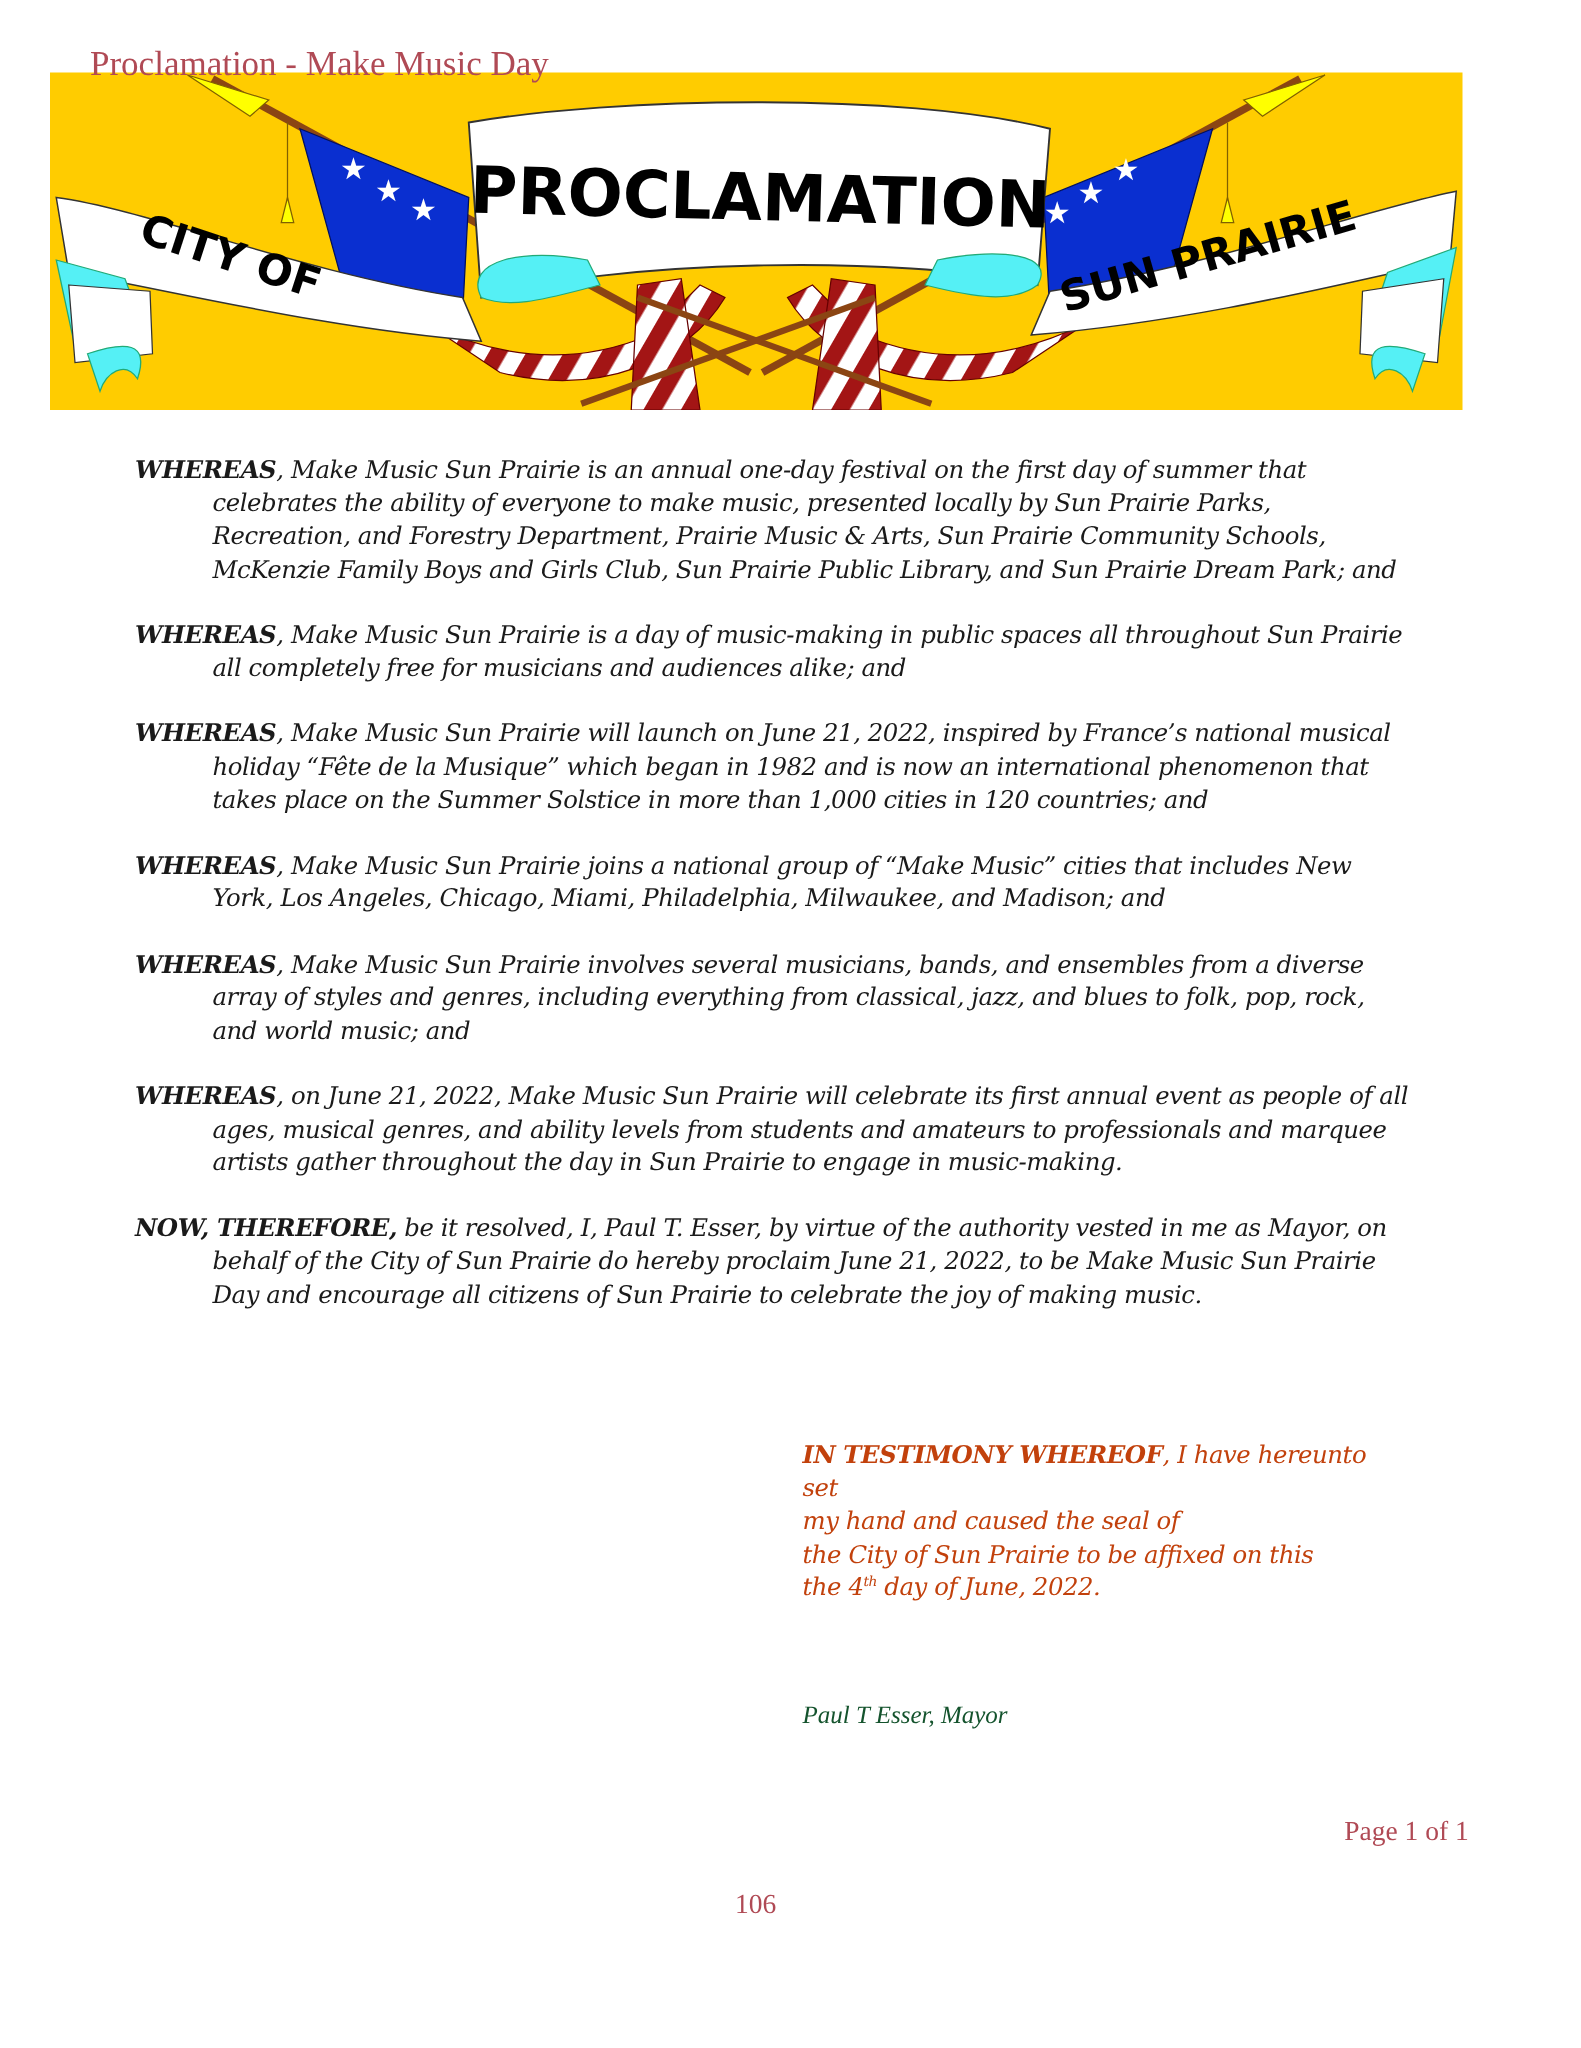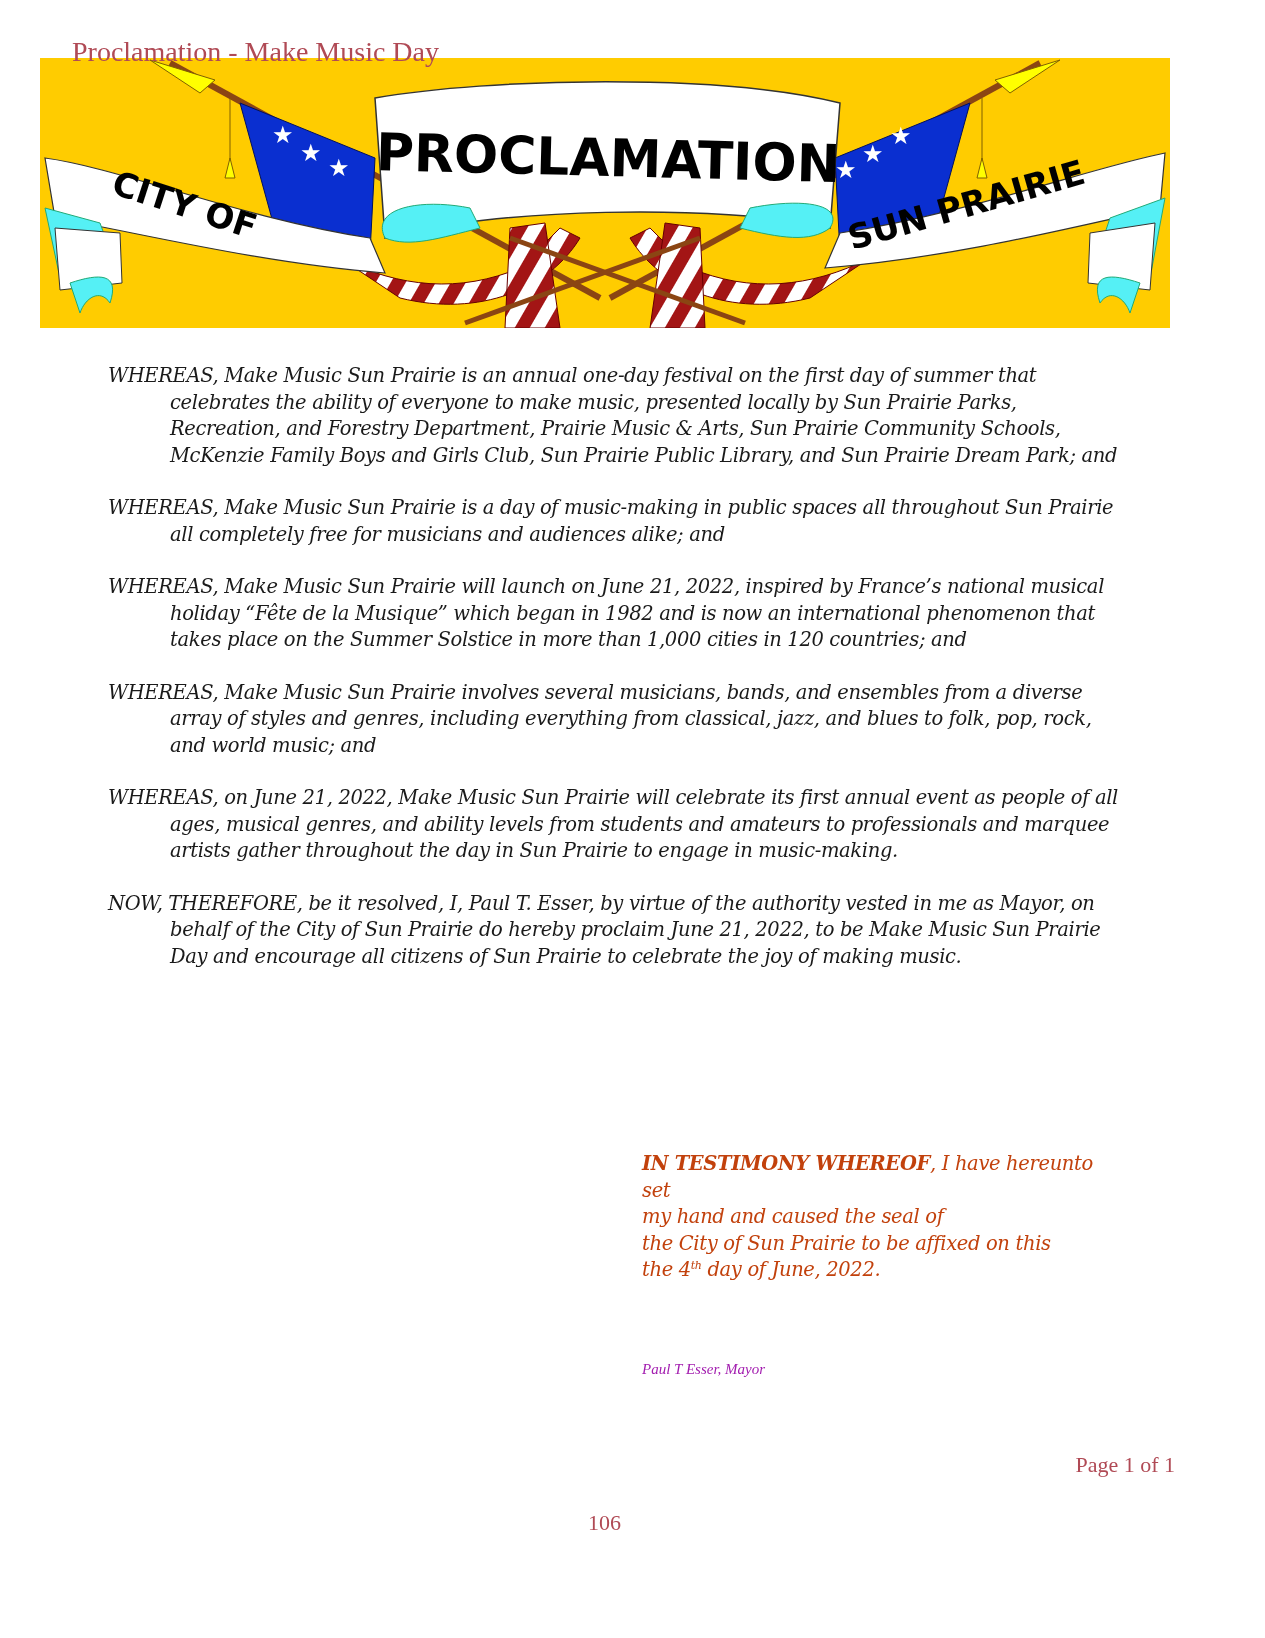--- a/index.html
+++ b/index.html
@@ -5,27 +5,27 @@
   html, body { margin: 0; padding: 0; background: #ffffff; }
   body { width: 1265px; height: 1638px; position: relative; overflow: hidden; font-family: "Liberation Serif", serif; }
 
   .running-header { position: absolute; left: 72px; top: 38px; font-size: 28px; color: #b04a55; font-family: "Liberation Serif", serif; z-index: 3; line-height: 1; }
 
   .banner { position: absolute; left: 40px; top: 58px; width: 1130px; height: 270px; background: #ffcc00; overflow: hidden; z-index: 1; }
   .banner svg { position: absolute; left: 0; top: 0; width: 1130px; height: 270px; }
 
   .body-text { position: absolute; left: 108px; top: 363px; width: 1020px; font-family: "DejaVu Serif", serif; font-style: italic; font-size: 19.5px; line-height: 26.5px; color: #1a1a1a; }
   .para { margin: 0 0 26px 0; padding-left: 62px; text-indent: -62px; letter-spacing: -0.35px; }
-  .para .lead { font-style: italic; font-weight: normal; }
+  .para .lead { font-style: italic; font-weight: bold; }
 
   .testimony { position: absolute; left: 642px; top: 1151px; width: 480px; font-family: "DejaVu Serif", serif; font-style: italic; font-size: 19.5px; line-height: 26.5px; color: #c2410c; letter-spacing: -0.35px; }
   .testimony .lead { font-weight: bold; }
   .testimony sup { font-size: 11px; vertical-align: super; line-height: 0; }
 
-  .signature { position: absolute; left: 642px; top: 1361px; font-family: "Liberation Serif", serif; font-style: italic; font-size: 15px; color: #a21caf; }
+  .signature { position: absolute; left: 642px; top: 1361px; font-family: "Liberation Serif", serif; font-style: italic; font-size: 20px; color: #14532d; }
 
   .footer-num { position: absolute; left: 588px; top: 1510px; font-family: "Liberation Serif", serif; font-size: 22px; color: #b04a55; text-align: right; }
   .footer-page { position: absolute; right: 90px; top: 1452px; font-family: "Liberation Serif", serif; font-size: 22px; color: #b04a55; }
 </style>
 </head>
 <body>
 
 <div class="running-header">Proclamation - Make Music Day</div>
 
 <div class="banner">
@@ -81,20 +81,21 @@
     <path d="M345,180 C330,150 380,140 430,150 L440,170 C400,180 370,190 345,180 Z" fill="#55f0f5" stroke="#2a7" stroke-width="1"></path>
     <path d="M790,170 C805,145 760,140 710,150 L700,170 C740,180 770,185 790,170 Z" fill="#55f0f5" stroke="#2a7" stroke-width="1"></path>
     <text x="568" y="118" text-anchor="middle" font-family="DejaVu Sans, sans-serif" font-weight="bold" font-size="52" fill="#000" transform="rotate(1.5 568 100)">PROCLAMATION</text>
   </svg>
 </div>
 
 <div class="body-text">
   <p class="para"><span class="lead">WHEREAS</span><span>, Make Music Sun Prairie is an annual one-day festival on the first day of summer that celebrates the ability of everyone to make music, presented locally by Sun Prairie Parks, Recreation, and Forestry Department, Prairie Music &amp; Arts, Sun Prairie Community Schools, McKenzie Family Boys and Girls Club, Sun Prairie Public Library, and Sun Prairie Dream Park; and</span></p>
   <p class="para"><span class="lead">WHEREAS</span><span>, Make Music Sun Prairie is a day of music-making in public spaces all throughout Sun Prairie all completely free for musicians and audiences alike; and</span></p>
   <p class="para"><span class="lead">WHEREAS</span><span>, Make Music Sun Prairie will launch on June 21, 2022, inspired by France’s national musical holiday “Fête de la Musique” which began in 1982 and is now an international phenomenon that takes place on the Summer Solstice in more than 1,000 cities in 120 countries; and</span></p>
+  <p class="para"><span class="lead">WHEREAS</span><span>, Make Music Sun Prairie joins a national group of “Make Music” cities that includes New York, Los Angeles, Chicago, Miami, Philadelphia, Milwaukee, and Madison; and</span></p>
   <p class="para"><span class="lead">WHEREAS</span><span>, Make Music Sun Prairie involves several musicians, bands, and ensembles from a diverse array of styles and genres, including everything from classical, jazz, and blues to folk, pop, rock, and world music; and</span></p>
   <p class="para"><span class="lead">WHEREAS</span><span>, on June 21, 2022, Make Music Sun Prairie will celebrate its first annual event as people of all ages, musical genres, and ability levels from students and amateurs to professionals and marquee artists gather throughout the day in Sun Prairie to engage in music-making.</span></p>
   <p class="para"><span class="lead">NOW, THEREFORE,</span><span> be it resolved, I, Paul T. Esser, by virtue of the authority vested in me as Mayor, on behalf of the City of Sun Prairie do hereby proclaim June 21, 2022, to be Make Music Sun Prairie Day and encourage all citizens of Sun Prairie to celebrate the joy of making music.</span></p>
 </div>
 
 <div class="testimony">
   <div><span class="lead">IN TESTIMONY WHEREOF</span><span>, I have hereunto set</span></div>
   <div>my hand and caused the seal of</div>
   <div>the City of Sun Prairie to be affixed on this</div>
   <div><span>the 4</span><sup>th</sup><span> day of June, 2022.</span></div>

